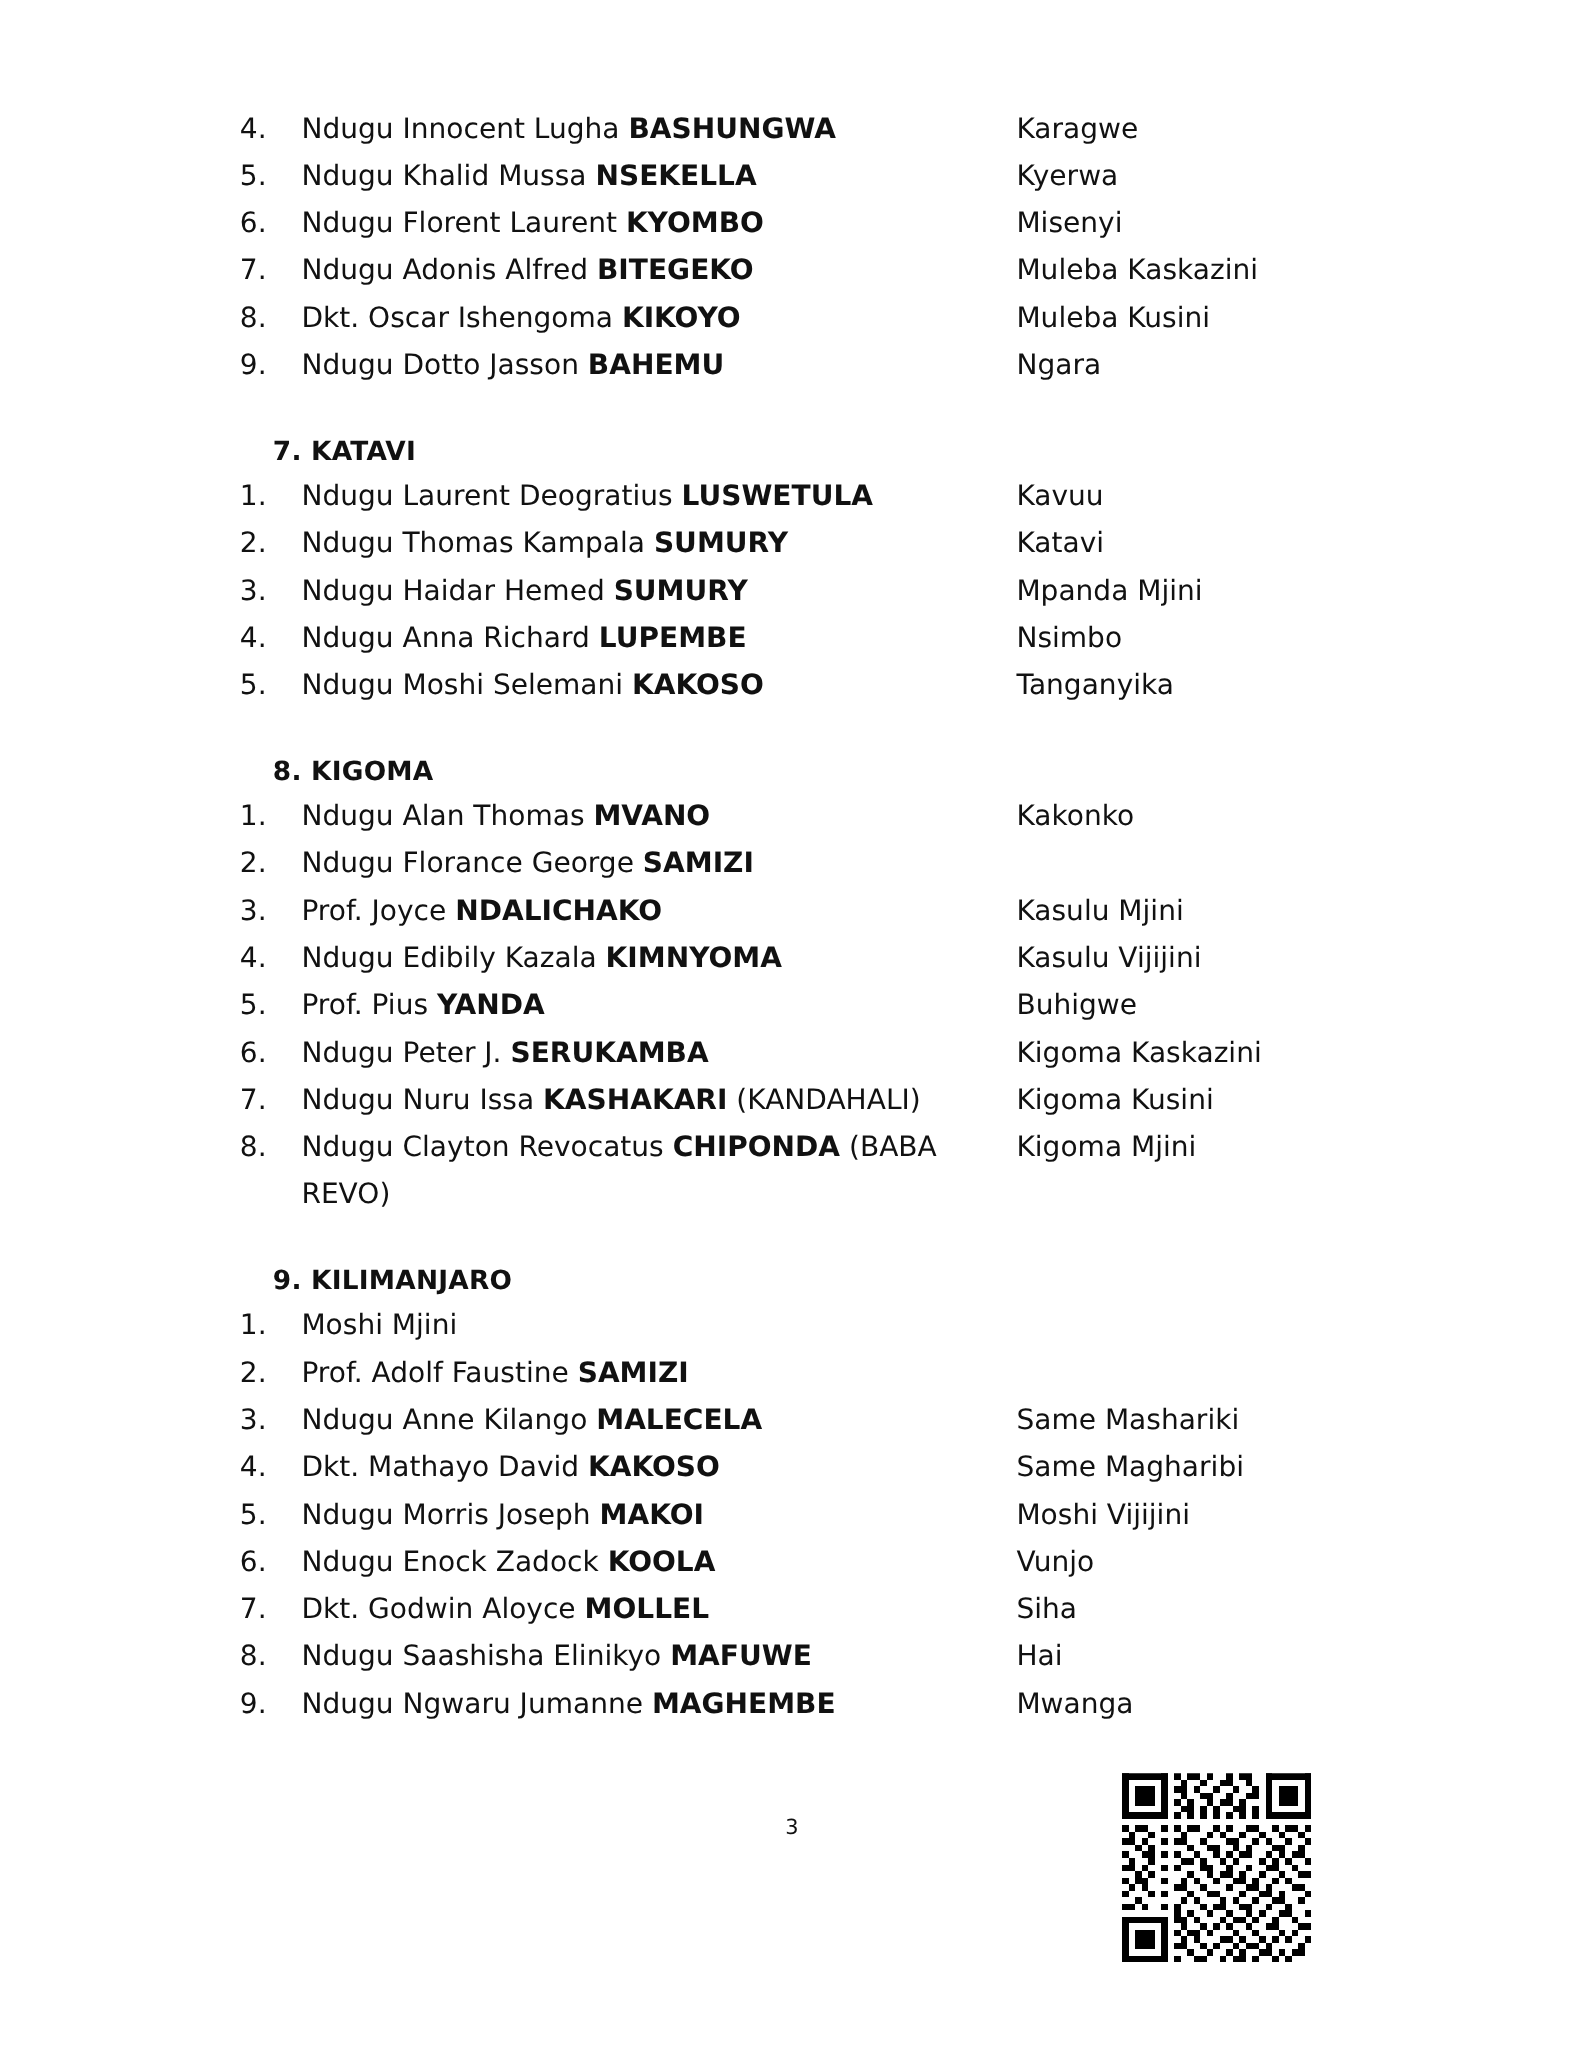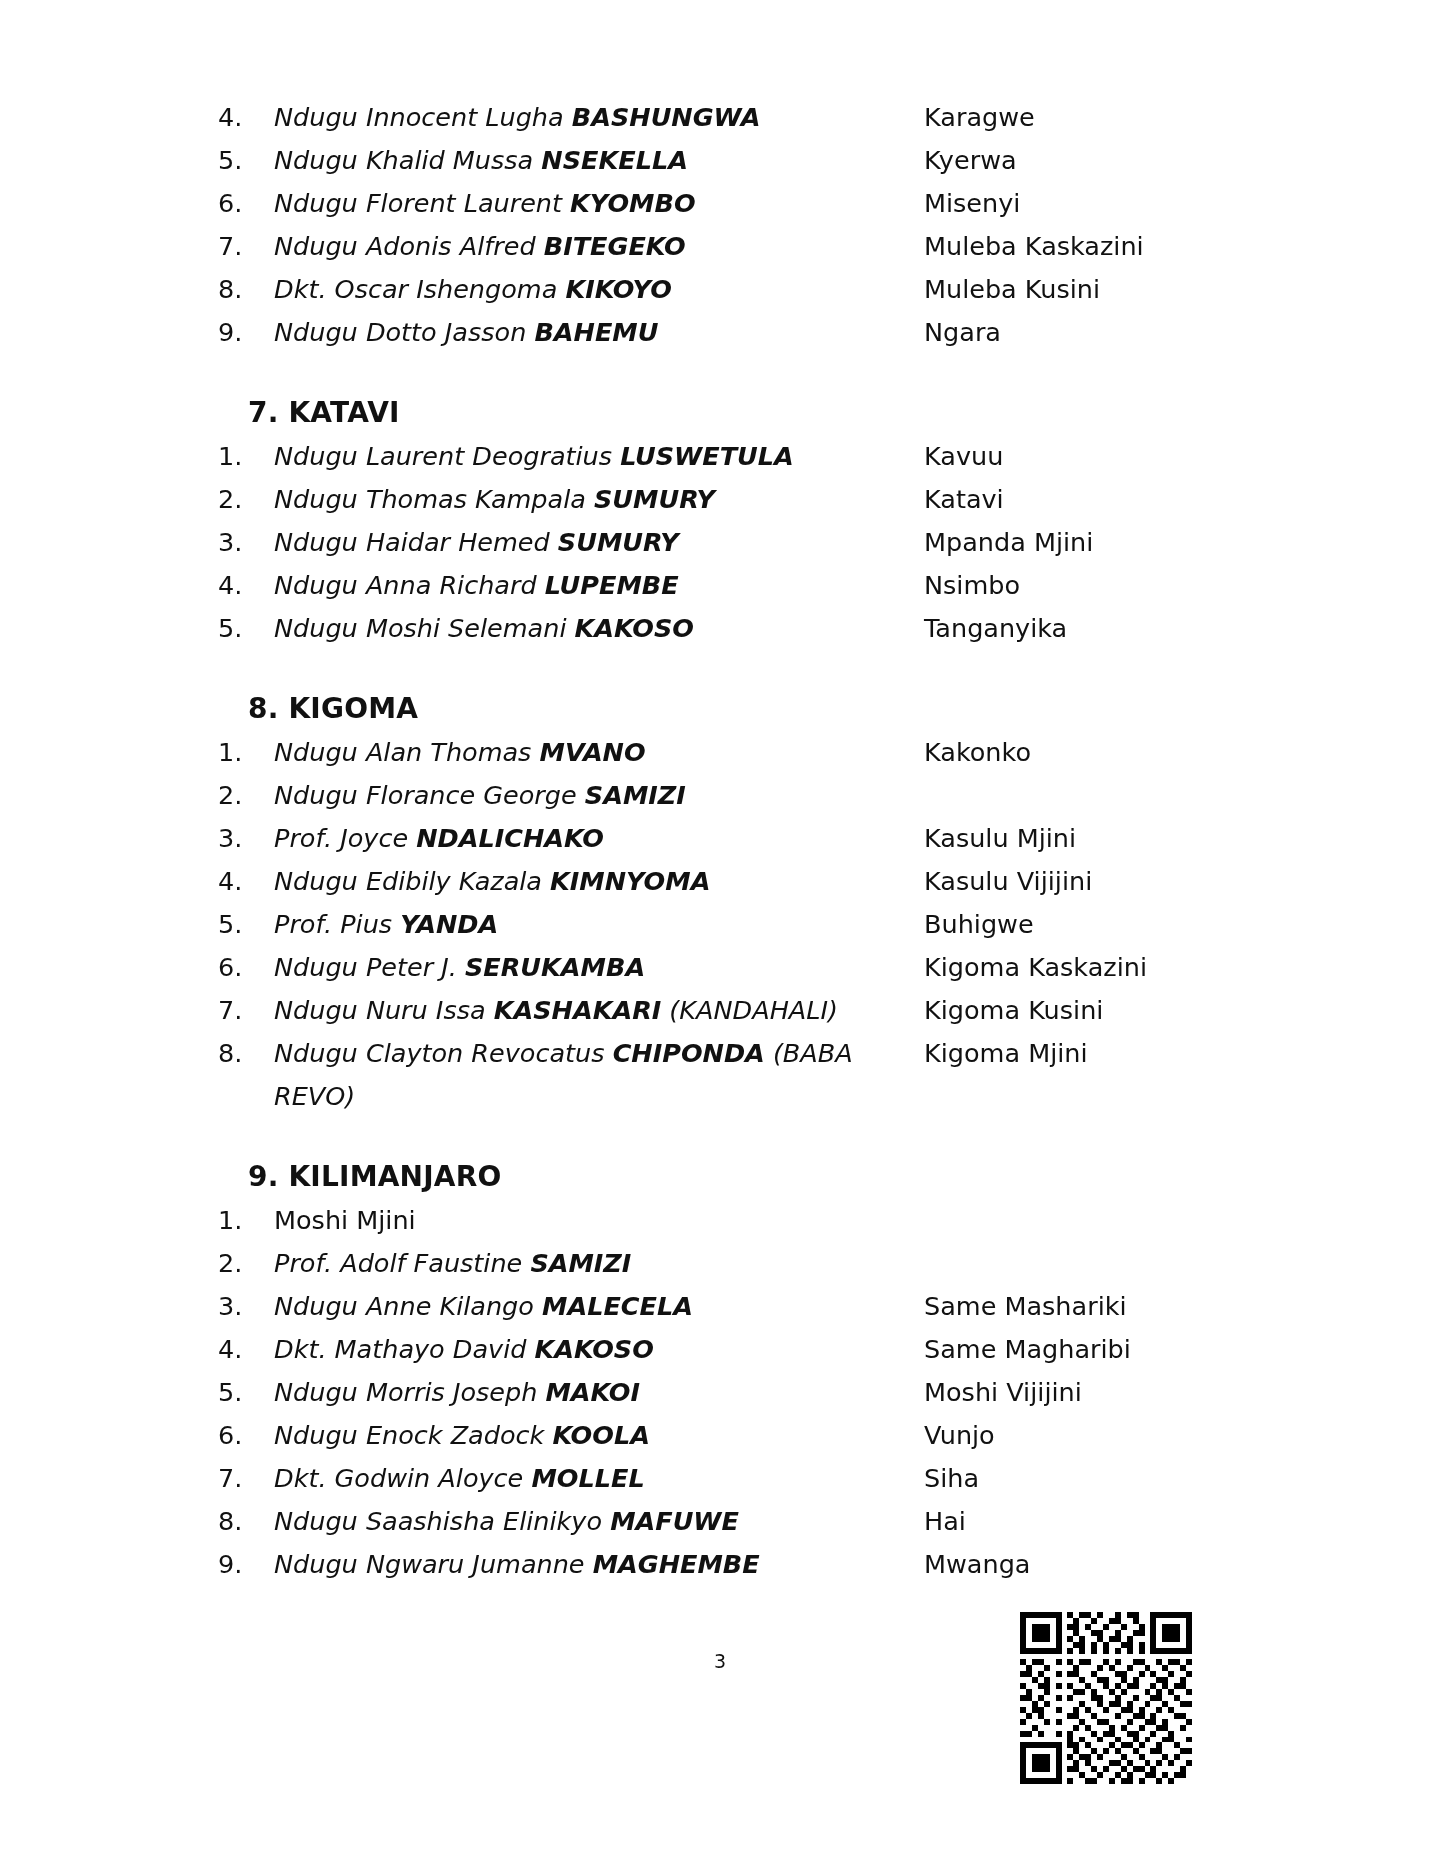--- a/index.html
+++ b/index.html
@@ -22,21 +22,21 @@
     height: 1864px;
     background: #fff;
   }
   .content {
     position: absolute;
     left: 218px;
     top: 96px;
     width: 1070px;
   }
   .section-heading {
-    font-size: 28px;
+    font-size: 24px;
     font-weight: bold;
     margin: 0 0 6px 30px;
     letter-spacing: 0.2px;
   }
   .section-gap {
     height: 42px;
   }
   .list {
     list-style: none;
     margin: 0;
@@ -52,21 +52,20 @@
   .num {
     width: 56px;
     flex: 0 0 56px;
     text-align: left;
   }
   .name {
     flex: 0 0 640px;
     width: 640px;
     white-space: normal;
     padding-right: 10px;
-    font-style: italic;
   }
   .name b {
     font-weight: bold;
   }
   .constituency {
     flex: 1 1 auto;
     white-space: nowrap;
   }
   .page-number {
     position: absolute;

